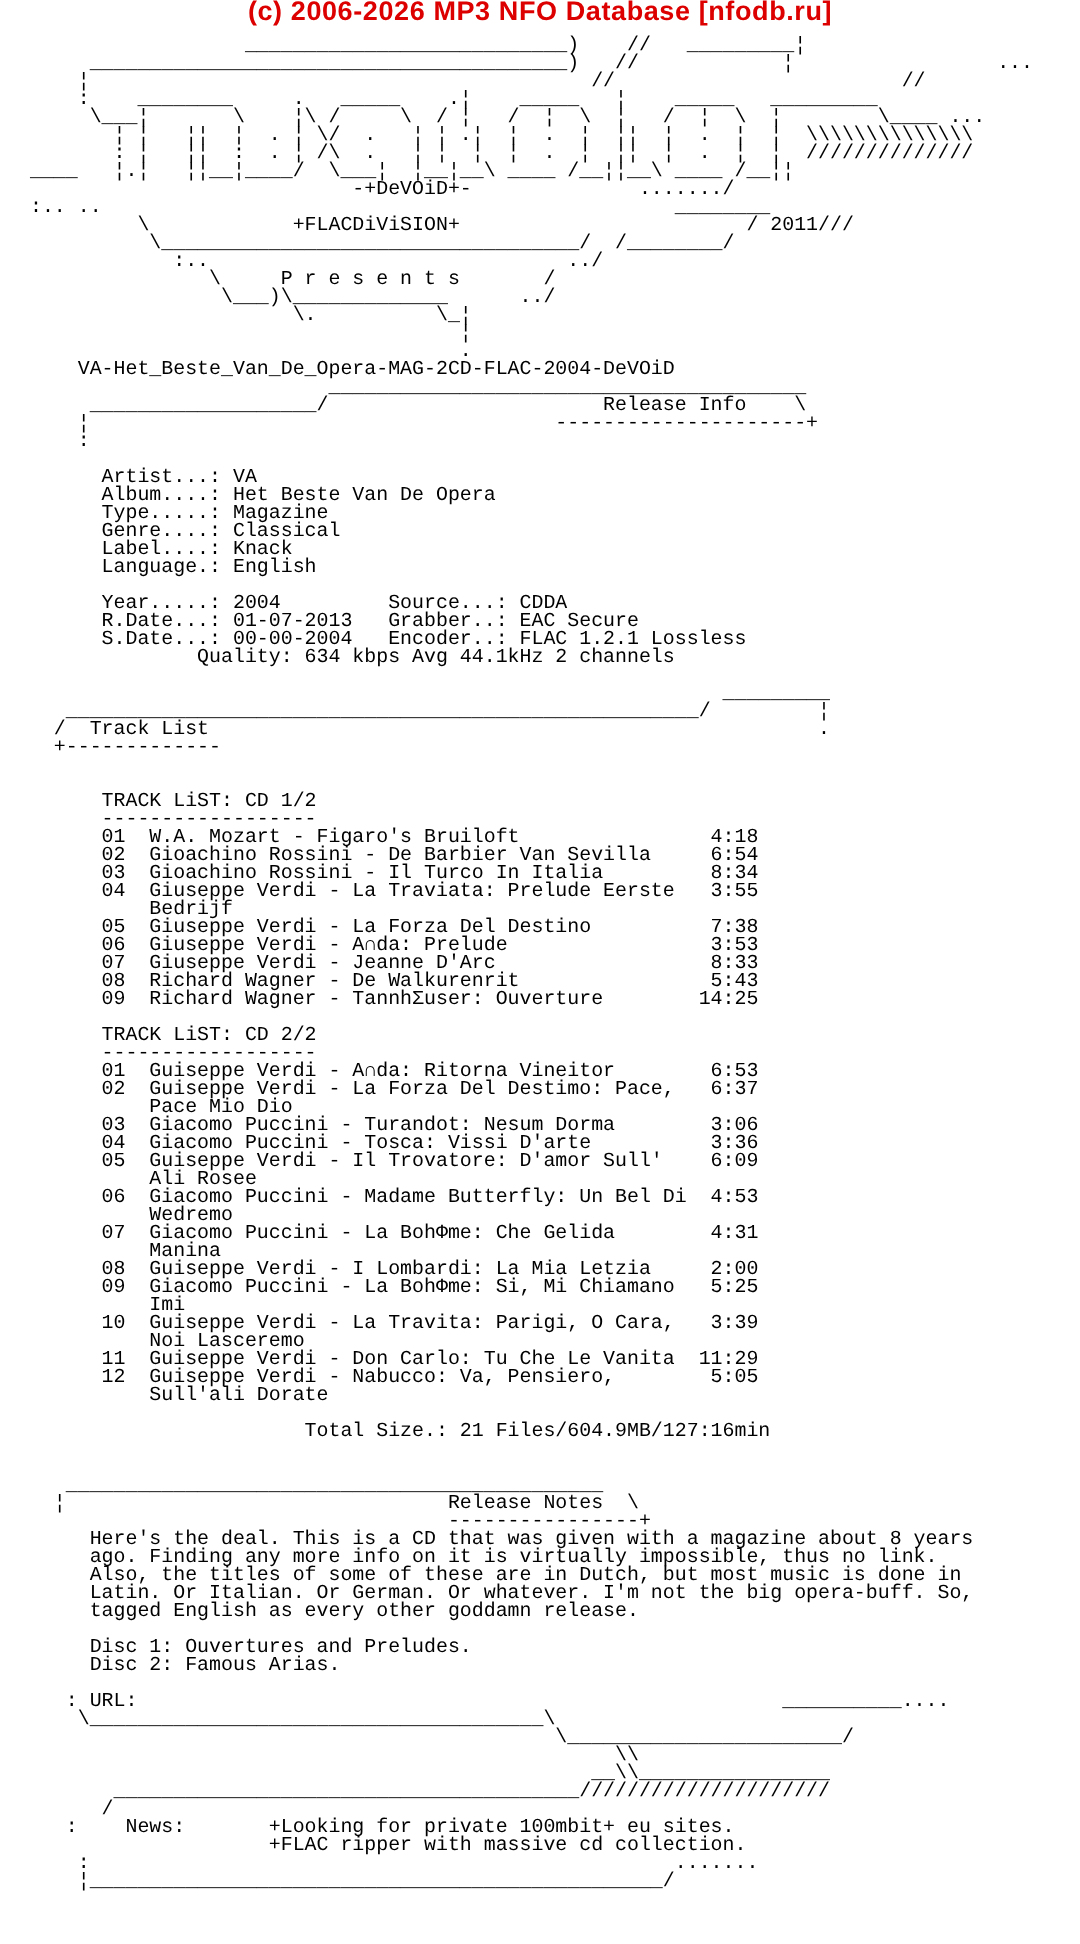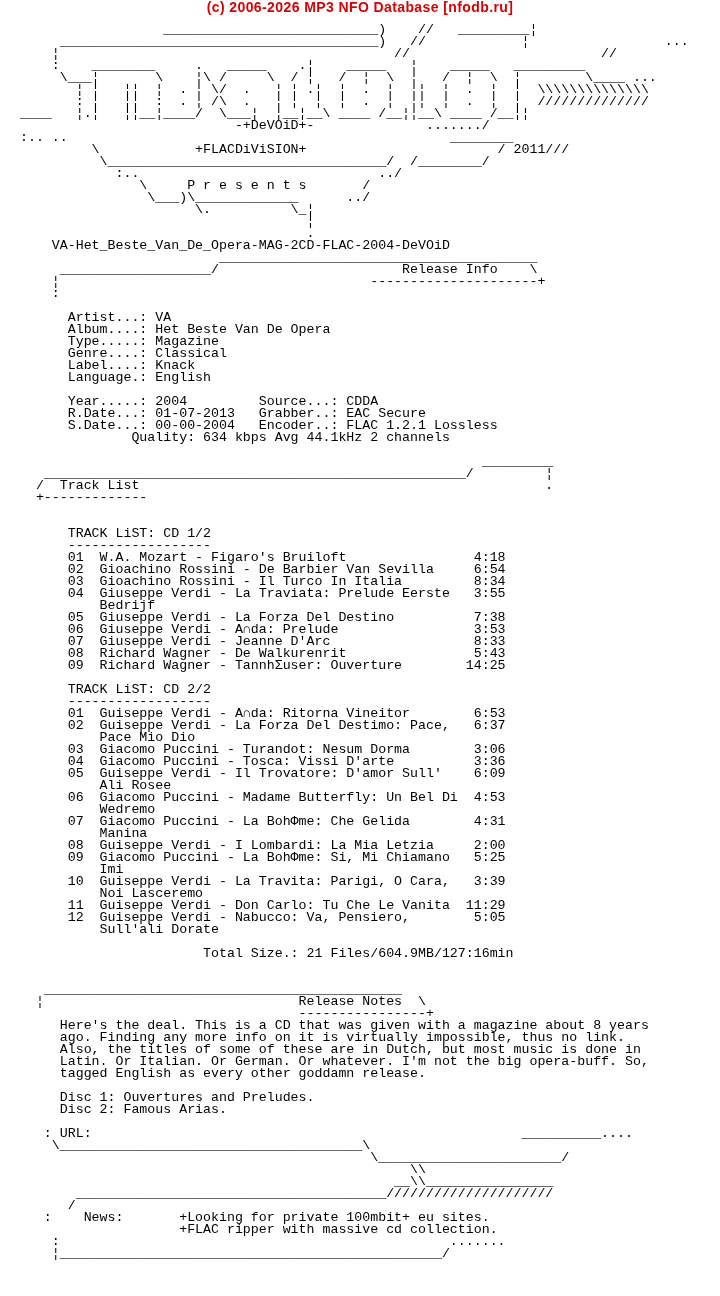--- a/index.html
+++ b/index.html
@@ -13,21 +13,21 @@
   .copyright-header {
     position: absolute;
     top: 0;
     left: 0;
     width: 720px;
     height: 14px;
     line-height: 14px;
     text-align: center;
     font-family: "Liberation Sans", sans-serif;
     font-weight: bold;
-    font-size: 14px;
+    font-size: 18px;
     letter-spacing: 0.4px;
     color: #dd0000;
     white-space: nowrap;
   }
   pre.nfo {
     margin: 12px;
     padding: 12px 0 0 0;
     font-family: Liberation Mono, monospace;
     font-size: 13.28px;
     line-height: 12px;

